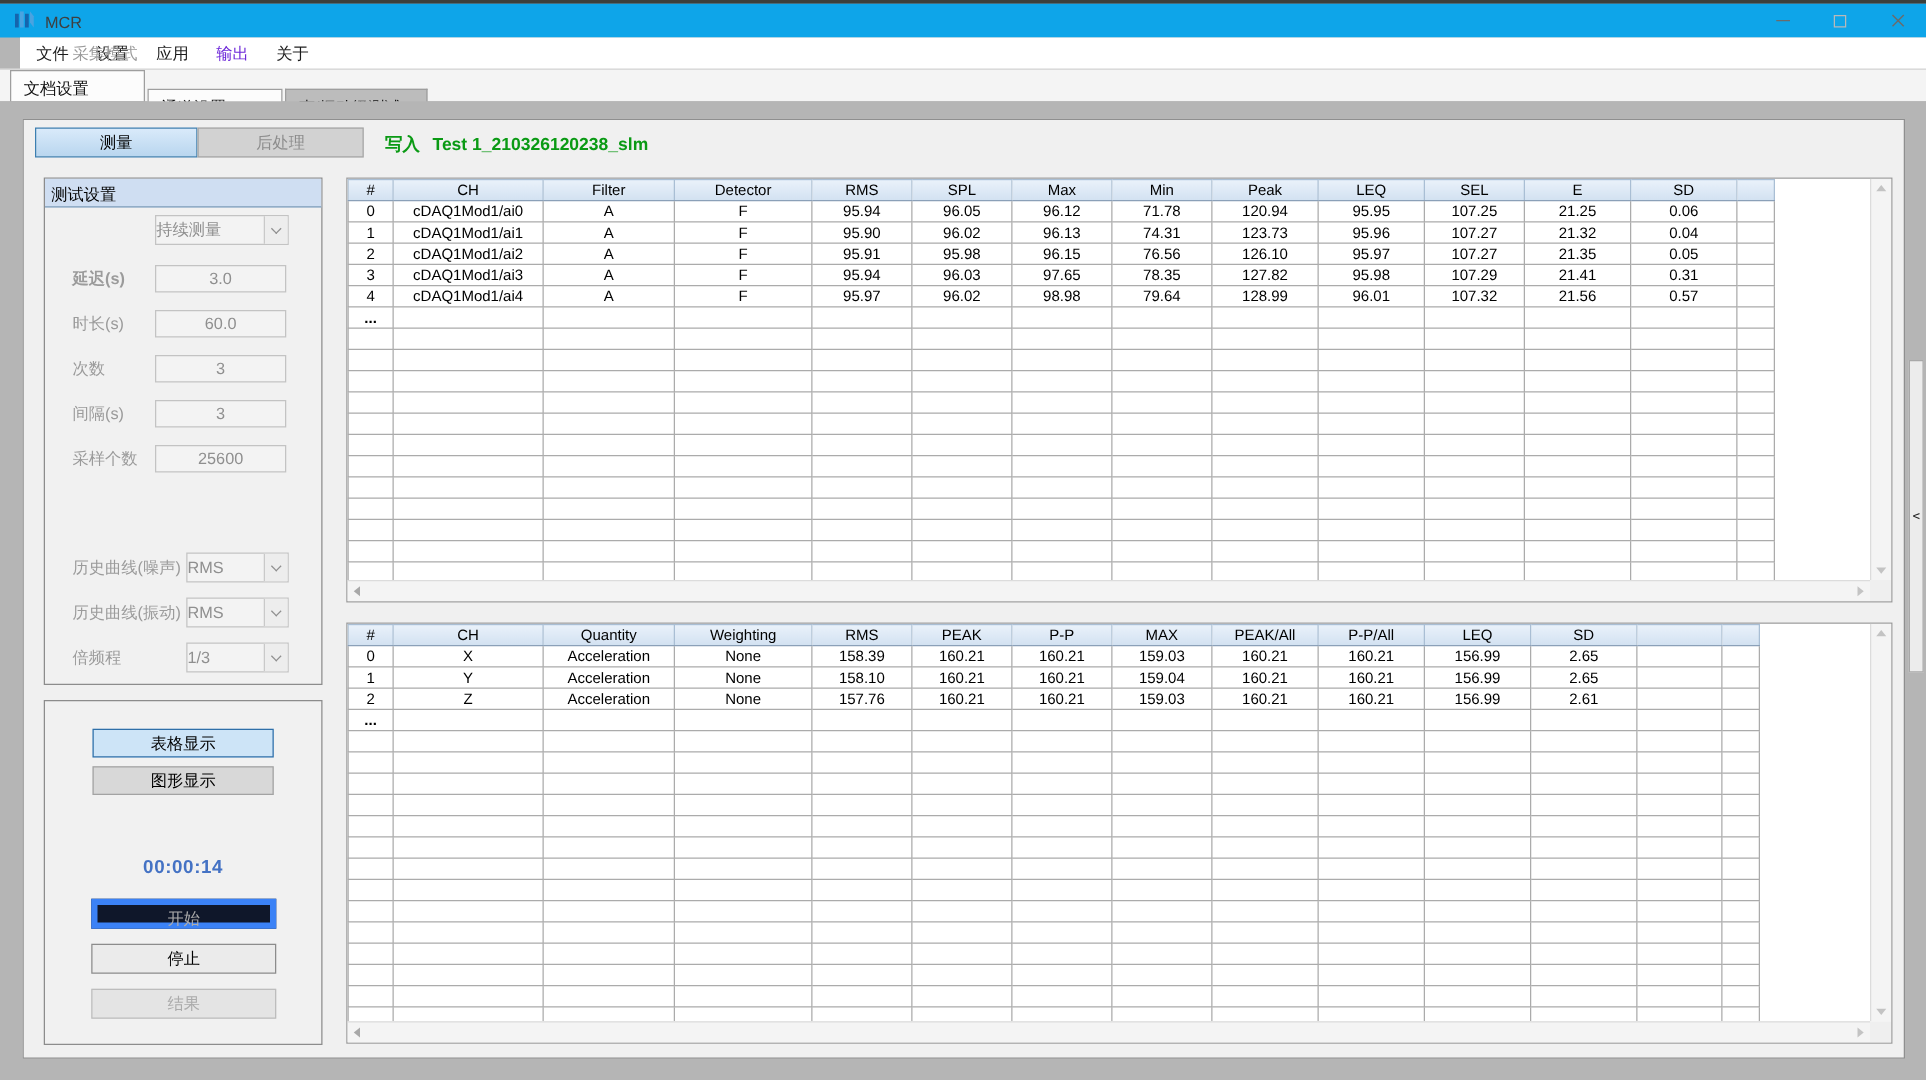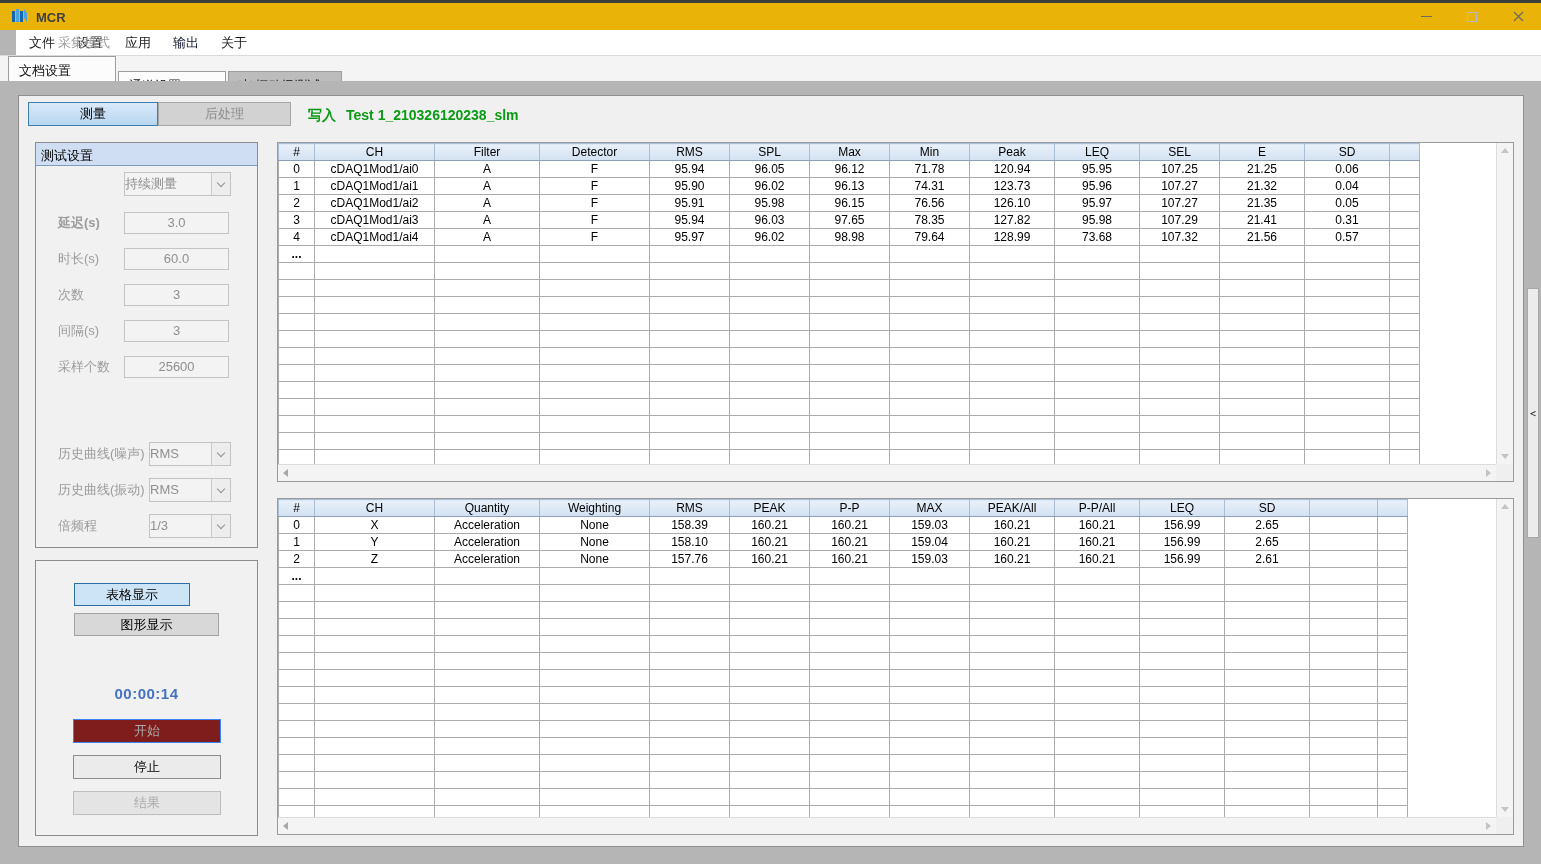--- a/index.html
+++ b/index.html
@@ -7,31 +7,31 @@
   body {
     position:relative;
     font-family:"Liberation Sans", sans-serif;
     background:#b5b5b5;
     overflow:hidden;
     -webkit-font-smoothing:antialiased;
   }
 
   
   #top-strip { position:absolute; left:0; top:0; width:100%; height:3px; background:#3c403c; }
-  #titlebar { position:absolute; left:0; top:3px; width:100%; height:27px; background:#eab308;font-weight:bold; }
+  #titlebar { position:absolute; left:0; top:3px; width:100%; height:27px; background:#0ea5e9; }
   #app-logo { position:absolute; left:12px; top:6px; }
   #app-title { position:absolute; left:36px; top:7px; font-size:13px; color:#3f3f3f; }
   #win-controls { position:absolute; right:0; top:0; height:27px; display:flex; }
   .win-btn { width:46px; height:27px; display:flex; align-items:center; justify-content:center; }
   .glyph-min { width:11px; height:1px; background:#6b6b6b; }
   .glyph-max { width:10px; height:10px; border:1px solid #b9b9b9; }
 
   #menubar { position:absolute; left:16px; top:30px; width:100%; height:25px; background:#ffffff; display:flex; align-items:center; padding-left:2px; }
   .menu-item { padding:4px 11px; font-size:13px; color:#1b1b1b; }
-  .menu-item.disabled { color:#0f172a; }
+  .menu-item.disabled { color:#6d28d9; }
 
   #tabbar { position:absolute; left:0; top:55px; width:100%; height:26px; background:#f4f4f4; border-top:1px solid #dadada; display:flex; padding-left:8px; }
   .tab { height:26px; border:1px solid #9e9e9e; background:#fcfcfc; font-size:13px; color:#111; padding:5px 10px 0 10px; min-width:108px; }
   .tab + .tab { margin-left:2px;margin-top:15px; }
   .tab.active { background:#bcbcbc; border-bottom:none; min-width:114px; }
 
   
   #content { position:absolute; left:0; top:81px; width:1541px; height:783px; background:#b5b5b5; }
   #main-panel { position:absolute; left:18px; top:14px; width:1506px; height:752px; background:#f0f0f0; border:1px solid #8f8f8f; }
 
@@ -49,25 +49,25 @@
   #settings-header { height:23px; background:#cfdef2; border-bottom:1px solid #7f9db9; font-size:13px; color:#000; padding:4px 15px 0 5px; }
   .field-label { position:absolute; left:22px; font-size:13px; color:#9b9b9b; line-height:24px; white-space:nowrap; }
   .field-box { position:absolute; height:22px; background:#f3f3f3; border:1px solid #c3c3c3; color:#8f8f8f; font-size:13px; text-align:center; line-height:20px; }
   .dropdown { position:absolute; height:24px; background:#f3f3f3; border:1px solid #c3c3c3; display:flex; }
   .dropdown .dd-value { flex:1; color:#8f8f8f; font-size:13px; line-height:22px; }
   .dropdown .dd-btn { width:19px; border-left:1px solid #c9c9c9; background:#ededed; display:flex; align-items:center; justify-content:center; }
   .chev { width:6px; height:6px; border-right:1px solid #8f8f8f; border-bottom:1px solid #8f8f8f; transform:rotate(45deg); margin-top:-3px; }
 
   
   #display-panel { position:absolute; left:16px; top:464px; width:223px; height:276px; background:#f1f1f1; border:1px solid #8c8c8c; }
-  #btn-table-display { position:absolute; left:38px; top:22px; width:116px; height:23px; background:#cde4f7; border:1px solid #2f6fa8; font-size:13px; color:#000; text-align:center; line-height:21px; }
+  #btn-table-display { position:absolute; left:38px; top:22px; width:145px; height:23px; background:#cde4f7; border:1px solid #2f6fa8; font-size:13px; color:#000; text-align:center; line-height:21px; }
   #btn-graph-display { position:absolute; left:38px; top:52px; width:145px; height:23px; background:#d8d8d8; border:1px solid #a3a3a3; font-size:13px; color:#000; text-align:center; line-height:21px; }
   #timer { position:absolute; left:0; top:124px; width:100%; text-align:center; font-size:15px; font-weight:bold; color:#4472c4; letter-spacing:0.5px; }
   .run-btn { position:absolute; left:37px; width:148px; height:24px; font-size:13px; text-align:center; line-height:22px; }
-  #btn-start  { top:158px; background:#7f1d1d; border:1px solid #3b82f6; color:#ababab;text-align:center; }
+  #btn-start  { top:158px; background:#0f172a; border:5px solid #3b82f6; color:#ababab;text-align:center; }
   #btn-stop   { top:194px; background:#ebebeb; border:1px solid #8c8c8c; color:#000; }
   #btn-result { top:230px; background:#e4e4e4; border:1px solid #bdbdbd; color:#ababab; }
 
   
   .table-box { position:absolute; background:#ffffff; border:1px solid #9a9a9a; overflow:hidden; }
   #sound-box { left:258px; top:46px; width:1237px; height:340px; }
   #vib-box   { left:258px; top:402px; width:1237px; height:337px; }
 
   .table-area { position:absolute; left:0; top:0; right:17px; bottom:17px; overflow:hidden; }
   table { border-collapse:collapse; table-layout:fixed; font-size:12px; }
@@ -299,21 +299,21 @@
               <tr>
                 <td>4</td>
                 <td>cDAQ1Mod1/ai4</td>
                 <td>A</td>
                 <td>F</td>
                 <td>95.97</td>
                 <td>96.02</td>
                 <td>98.98</td>
                 <td>79.64</td>
                 <td>128.99</td>
-                <td>73.68</td>
+                <td>96.01</td>
                 <td>107.32</td>
                 <td>21.56</td>
                 <td>0.57</td>
                 <td></td>
               </tr>
               <tr class="ellipsis-row">
                 <td>...</td>
                 <td></td>
                 <td></td>
                 <td></td>

